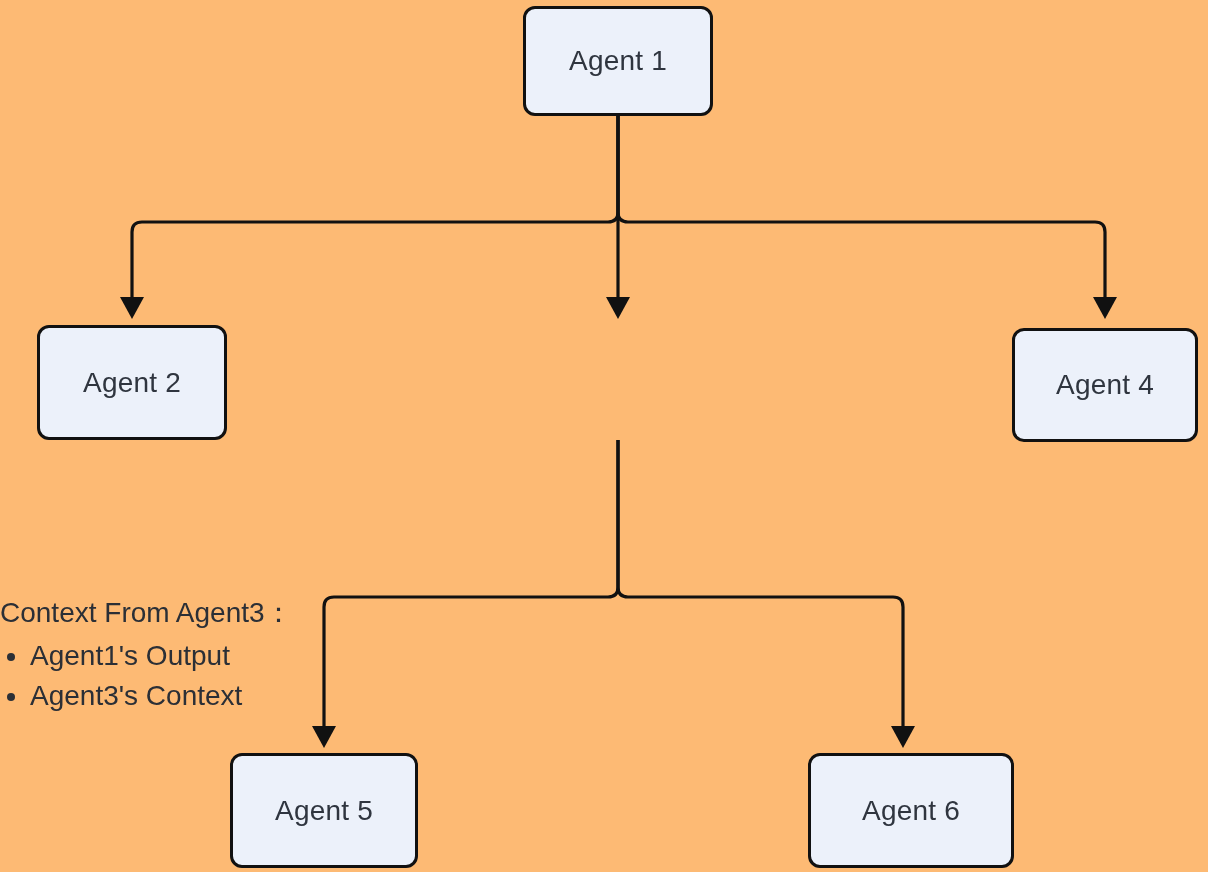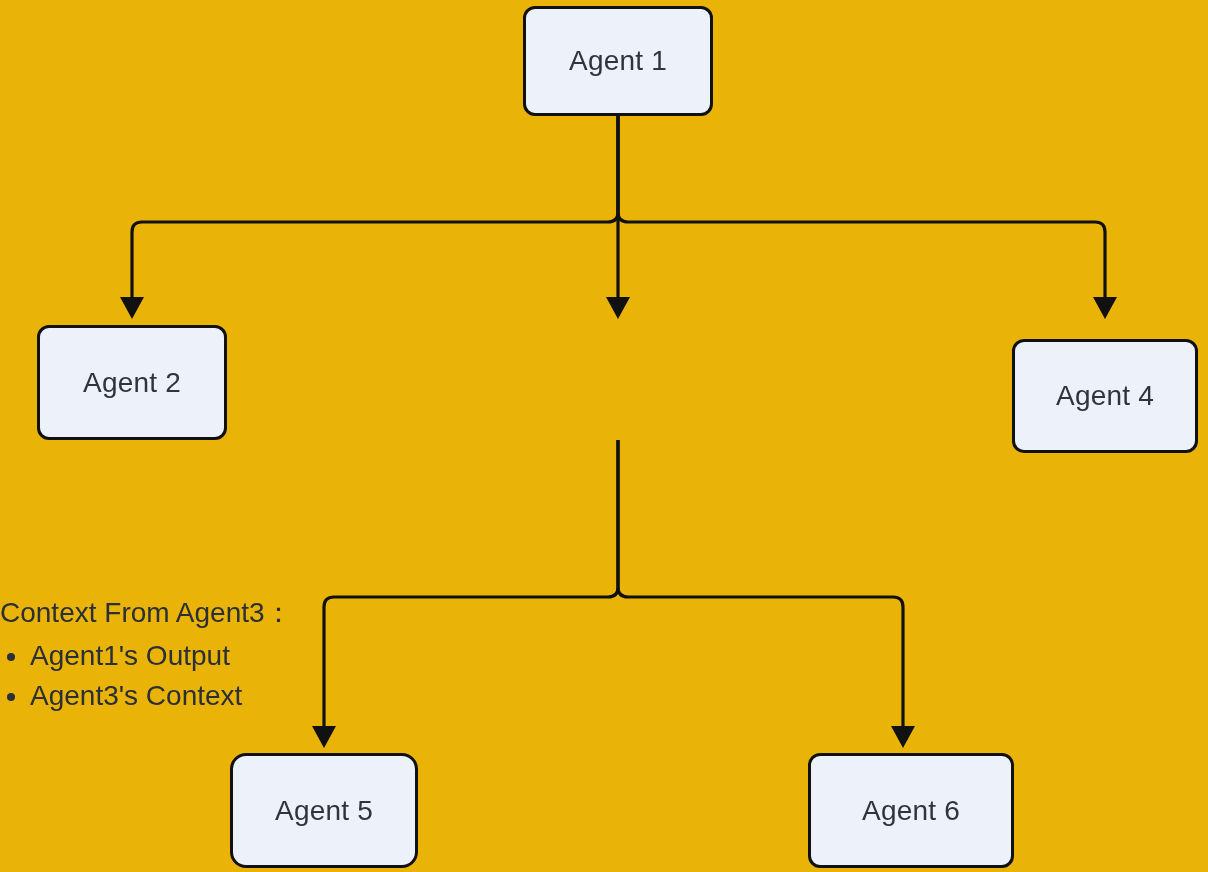--- a/index.html
+++ b/index.html
@@ -1,20 +1,20 @@
 <!DOCTYPE html>
 <html><head>
 <meta charset="utf-8">
 <style>
   html, body { margin: 0; padding: 0; background: #ffffff; }
   .canvas {
     position: relative;
     width: 1208px;
     height: 872px;
-    background: #eab308;
+    background: #fdba74;
     font-family: "Liberation Sans", sans-serif;
     overflow: hidden;
   }
   .edges-layer {
     position: absolute;
     left: 0; top: 0;
     width: 1208px; height: 872px;
   }
   .edge-path {
     fill: none;
@@ -32,22 +32,22 @@
     display: flex;
     align-items: center;
     justify-content: center;
     font-size: 28px;
     color: #2F353F;
     letter-spacing: 0.2px;
   }
   .node-1 { left: 523px; top: 6px;   width: 190px; height: 110px; }
   .node-2 { left: 37px;  top: 325px; width: 190px; height: 115px; justify-content: center; }
   .node-3 { left: 525px; top: 325px; width: 187px; height: 115px; }
-  .node-4 { left: 1012px;top: 339px; width: 186px; height: 114px; }
-  .node-5 { left: 230px; top: 753px; width: 188px; height: 115px; border-radius: 16px; }
+  .node-4 { left: 1012px;top: 328px; width: 186px; height: 114px; }
+  .node-5 { left: 230px; top: 753px; width: 188px; height: 115px; }
   .node-6 { left: 808px; top: 753px; width: 206px; height: 115px; }
   .annotation {
     position: absolute;
     left: 0px;
     top: 594px;
     width: 320px;
     color: #2B2F36;
   }
   .annotation-heading {
     font-size: 28px;

